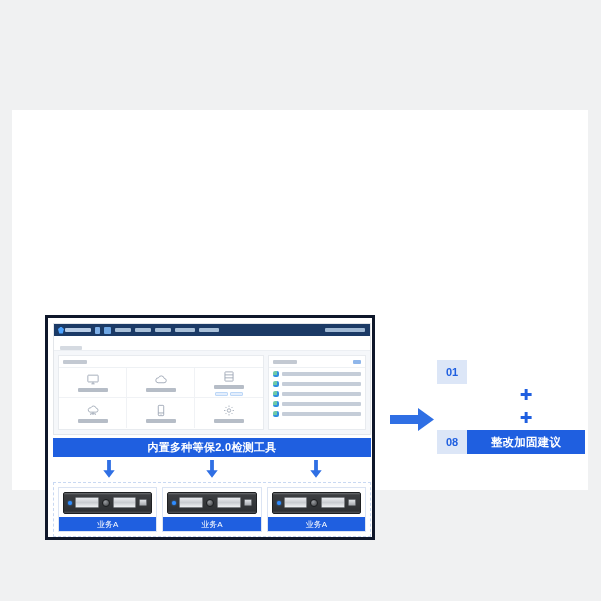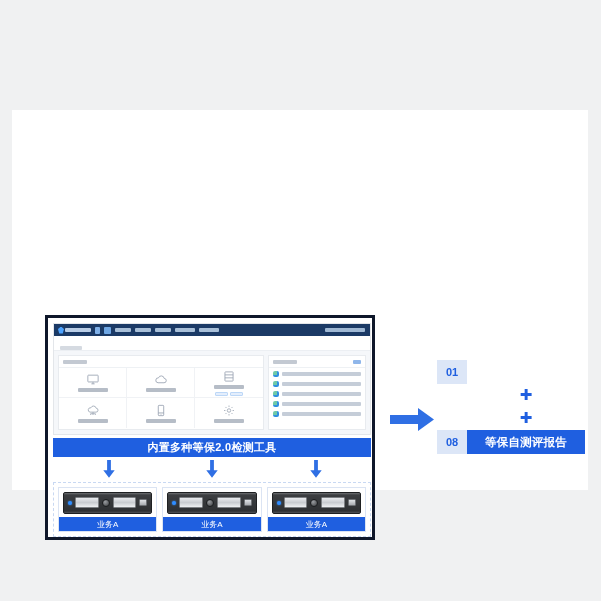--- a/index.html
+++ b/index.html
@@ -372,19 +372,19 @@
       <div class="plus">
           <span>✚</span>
         </div>
 
       <div class="plus">
           <span>✚</span>
         </div>
 
       <div class="srow">
         <div class="snum">08</div>
-        <div class="slab">等保自测评报告</div>
+        <div class="slab">整改加固建议</div>
       </div>
 
     </div>
 
   </div>
 </div>
 
 </body></html>

